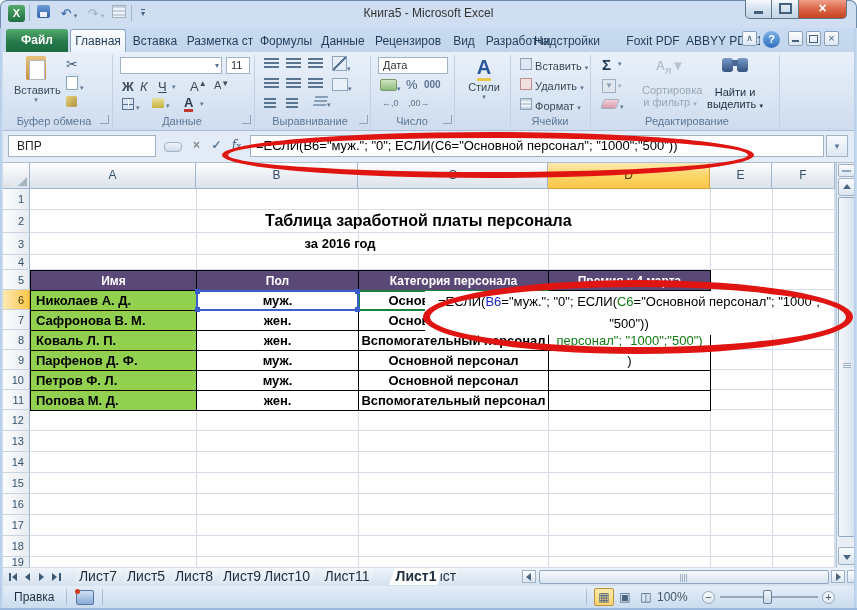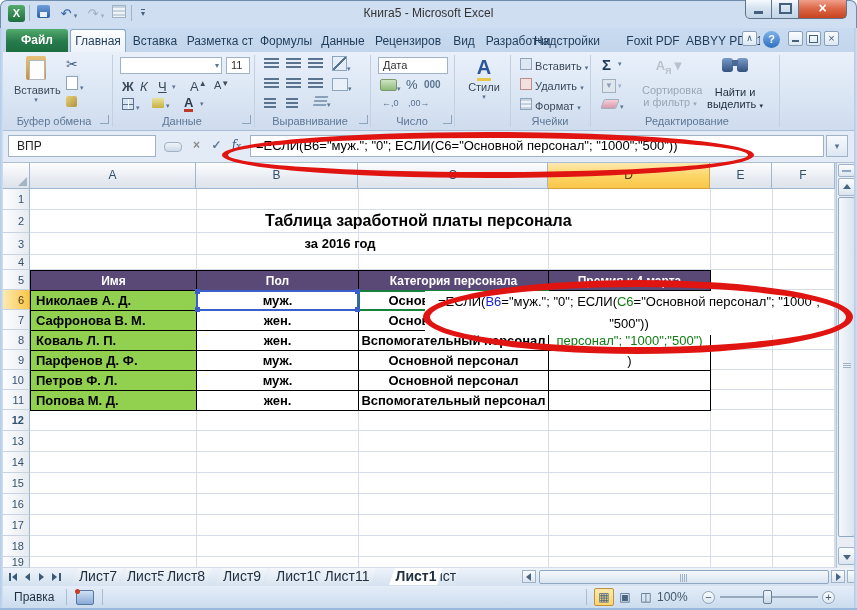--- a/index.html
+++ b/index.html
@@ -280,21 +280,21 @@
       <div class="rowh" style="top: 210px; height: 23px; line-height: 23px;">2</div>
       <div class="rowh" style="top: 233px; height: 22px; line-height: 22px;">3</div>
       <div class="rowh" style="top: 255px; height: 15px; line-height: 15px;">4</div>
       <div class="rowh" style="top: 270px; height: 20px; line-height: 20px;">5</div>
       <div class="rowh sel" style="top: 290px; height: 20px; line-height: 20px;">6</div>
       <div class="rowh" style="top: 310px; height: 20px; line-height: 20px;">7</div>
       <div class="rowh" style="top: 330px; height: 20px; line-height: 20px;">8</div>
       <div class="rowh" style="top: 350px; height: 20px; line-height: 20px;">9</div>
       <div class="rowh" style="top: 370px; height: 20px; line-height: 20px;">10</div>
       <div class="rowh" style="top: 390px; height: 20px; line-height: 20px;">11</div>
-      <div class="rowh" style="top: 410px; height: 21px; line-height: 21px; font-weight: bold;">12</div>
+      <div class="rowh" style="top: 410px; height: 21px; line-height: 21px;">12</div>
       <div class="rowh" style="top: 431px; height: 21px; line-height: 21px;">13</div>
       <div class="rowh" style="top: 452px; height: 21px; line-height: 21px;">14</div>
       <div class="rowh" style="top: 473px; height: 21px; line-height: 21px;">15</div>
       <div class="rowh" style="top: 494px; height: 21px; line-height: 21px;">16</div>
       <div class="rowh" style="top: 515px; height: 21px; line-height: 21px;">17</div>
       <div class="rowh" style="top: 536px; height: 21px; line-height: 21px;">18</div>
       <div class="rowh" style="top: 557px; height: 11px; line-height: 11px;">19</div>
     </div>
   <div id="gridlines">
       <div class="hline" style="top: 209px;"></div>
@@ -406,23 +406,23 @@
     <div class="navbtn" style="left:34px;">
         <div class="ntri" style="left:3px;border-left:5px solid #3c5a76;border-right:none;"></div>
       </div>
     <div class="navbtn" style="left:48px;">
         <div class="ntri" style="left:2px;border-left:5px solid #3c5a76;border-right:none;"></div>
         <div class="nbar" style="left:9px;"></div>
       </div>
     <div id="sheettabs">
         <div class="stab" style="left: 70px; width: 52px;">Лист7</div>
         <div class="stab" style="left: 118px; width: 52px;">Лист5</div>
-        <div class="stab" style="left: 158px; width: 52px;">Лист8</div>
+        <div class="stab" style="left: 166px; width: 52px;">Лист8</div>
         <div class="stab" style="left: 214px; width: 52px;">Лист9</div>
-        <div class="stab" style="left: 262px; width: 58px; text-align: right;">Лист10</div>
+        <div class="stab" style="left: 256px; width: 58px;">Лист10</div>
         <div class="stab" style="left: 316px; width: 58px;">Лист11</div>
         <div class="stab active" style="left: 387px; width: 54px;">Лист1</div>
         <div class="stab" style="left: 420px; width: 38px;">Лист</div>
       </div>
     <div class="navbtn" style="left:520px;width:14px;box-sizing:border-box;border:1px solid #9fb2c6;background:linear-gradient(#fbfdfe,#dbe5f0);">
         <div class="ntri" style="left:3px;top:2px;border-right:5px solid #4a657f;border-left:none;"></div>
       </div>
     <div id="hsb-thumb" style="left:537px;width:290px;">
         <div class="grip-v" style="left:140px;"></div>
       </div>

